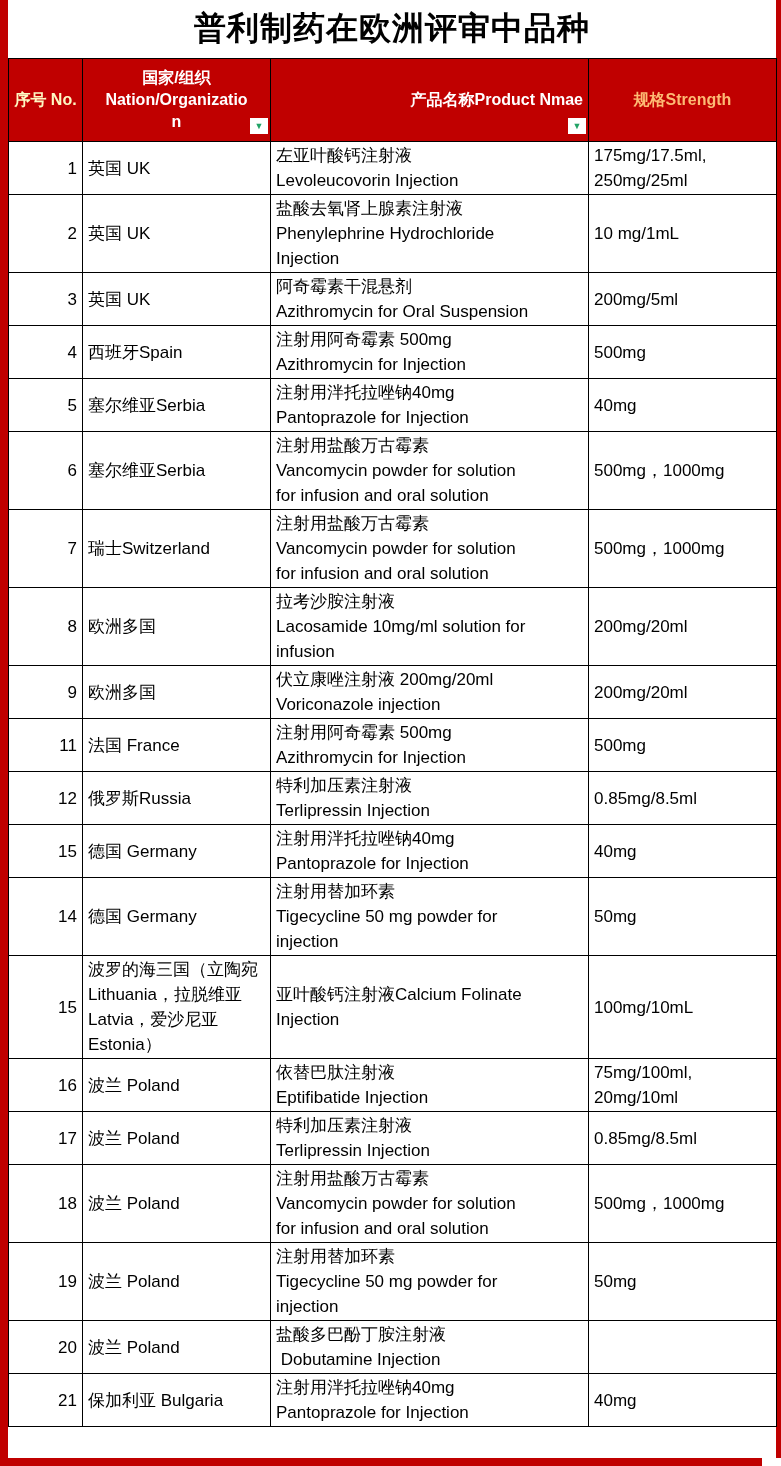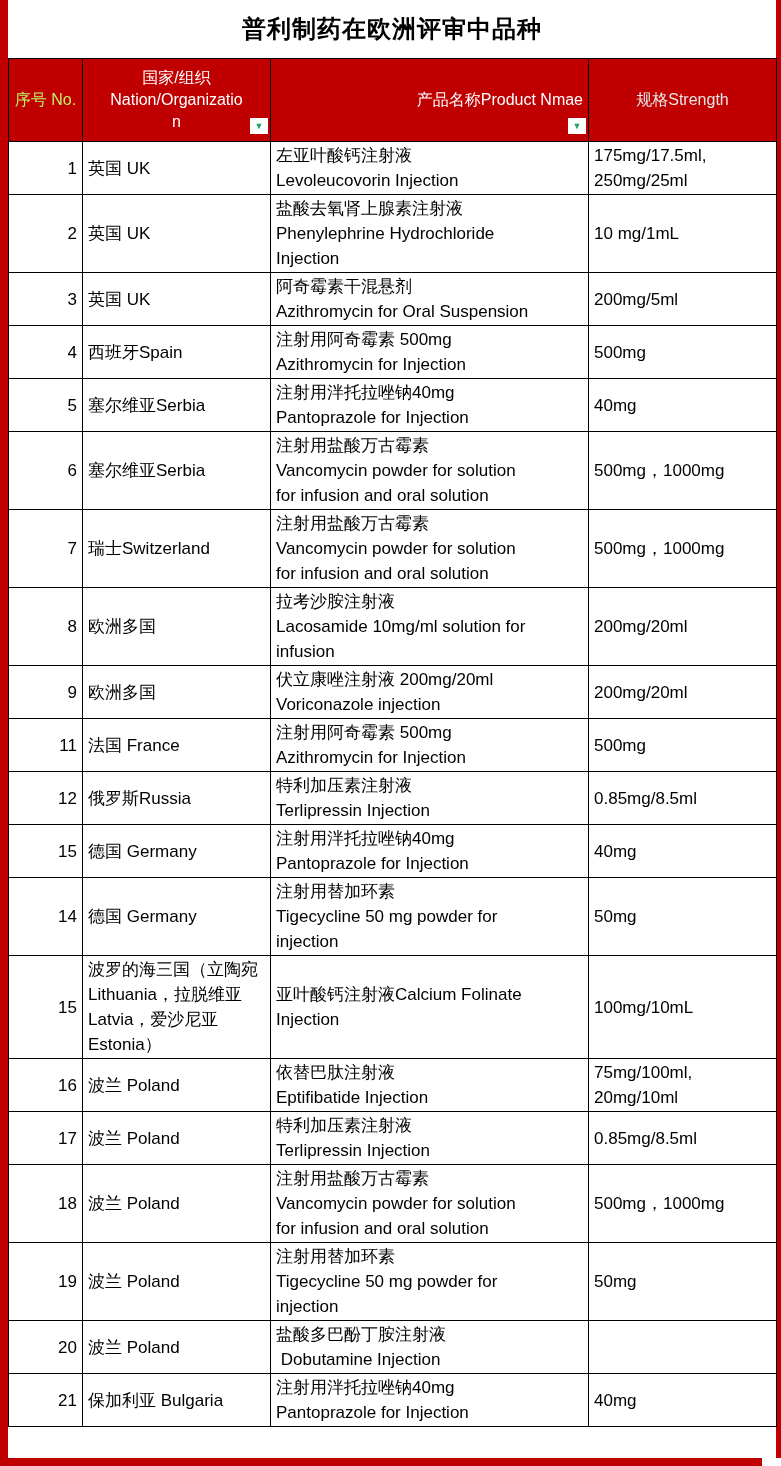--- a/index.html
+++ b/index.html
@@ -24,21 +24,21 @@
   .strip-bottom{left:0;top:1458px;width:762px;height:8px;}
 
   .page{
     position:absolute;left:8px;top:0;
     width:768px;height:1458px;
     background:#fff;
   }
   .title{
     height:58px;
     display:flex;align-items:center;justify-content:center;
-    font-size:24px;font-weight:800;letter-spacing:1px;
+    font-size:32px;font-weight:800;letter-spacing:1px;
     color:#000;
   }
   table{
     width:768px;
     border-collapse:collapse;
     table-layout:fixed;
   }
   col.c1{width:74px;}
   col.c2{width:188px;}
   col.c3{width:318px;}
@@ -47,21 +47,21 @@
   th,td{
     border:1px solid #000;
     vertical-align:middle;
     font-size:17px;
     line-height:25px;
     padding:1px 5px;
   }
   thead th{
     background:var(--red);
     color:#fff;
-    font-weight:400;
+    font-weight:700;
     text-align:center;
     height:83px;
     position:relative;
     font-size:16px;
     line-height:22px;
   }
   .th-no{white-space:nowrap;padding:1px 1px;}
   .pre{white-space:pre-line;}
   .prewrap{white-space:pre-wrap;}
 
@@ -100,38 +100,38 @@
 
   <table>
     <colgroup>
       <col class="c1">
         <col class="c2">
         <col class="c3">
         <col class="c4">
     </colgroup>
     <thead>
       <tr>
-        <th class="th-no" style="background: rgb(192, 0, 0); color: #bef264;">
+        <th class="th-no" style="background: rgb(192, 0, 0); color: #fef9c3;">
           <span>序号 No.</span>
         </th>
         <th style="background: rgb(192, 0, 0); color: rgb(255, 255, 255);">
           <span class="pre">国家/组织
 Nation/Organizatio
 n</span>
           <span class="filter-btn">
               <span class="tri">▼</span>
             </span>
         </th>
         <th style="background: rgb(192, 0, 0); color: rgb(255, 255, 255); text-align: right;">
           <span>产品名称Product Nmae</span>
           <span class="filter-btn">
               <span class="tri">▼</span>
             </span>
         </th>
-        <th style="background: rgb(192, 0, 0); color: #e5e5e5;">
+        <th style="background: rgb(192, 0, 0); color: #fdba74;">
           <span>规格Strength</span>
         </th>
       </tr>
     </thead>
     <tbody>
         <tr>
     <td class="c-no prewrap">1</td>
     <td class="c-nation prewrap">英国 UK</td>
     <td class="c-product"><span class="txt prewrap">左亚叶酸钙注射液
 Levoleucovorin Injection</span></td>

